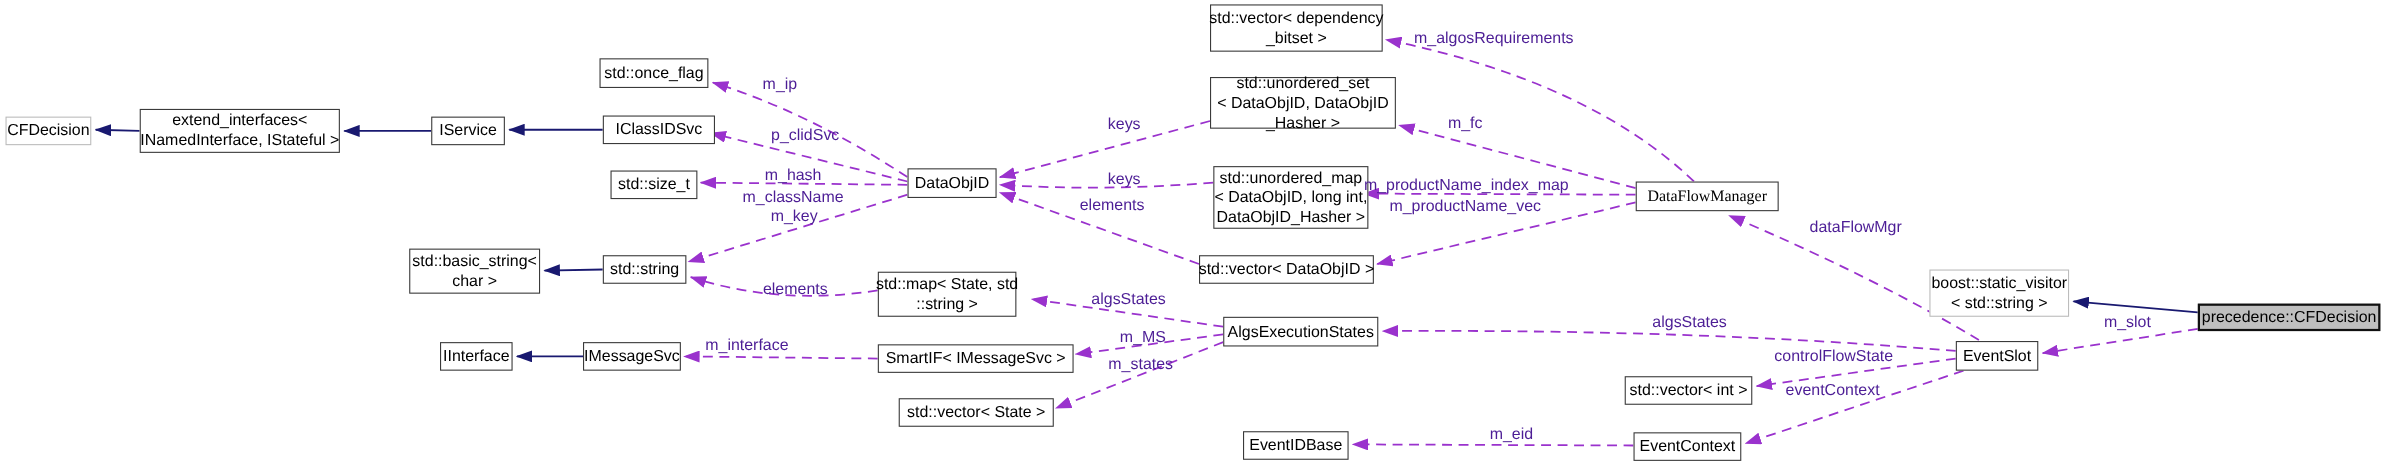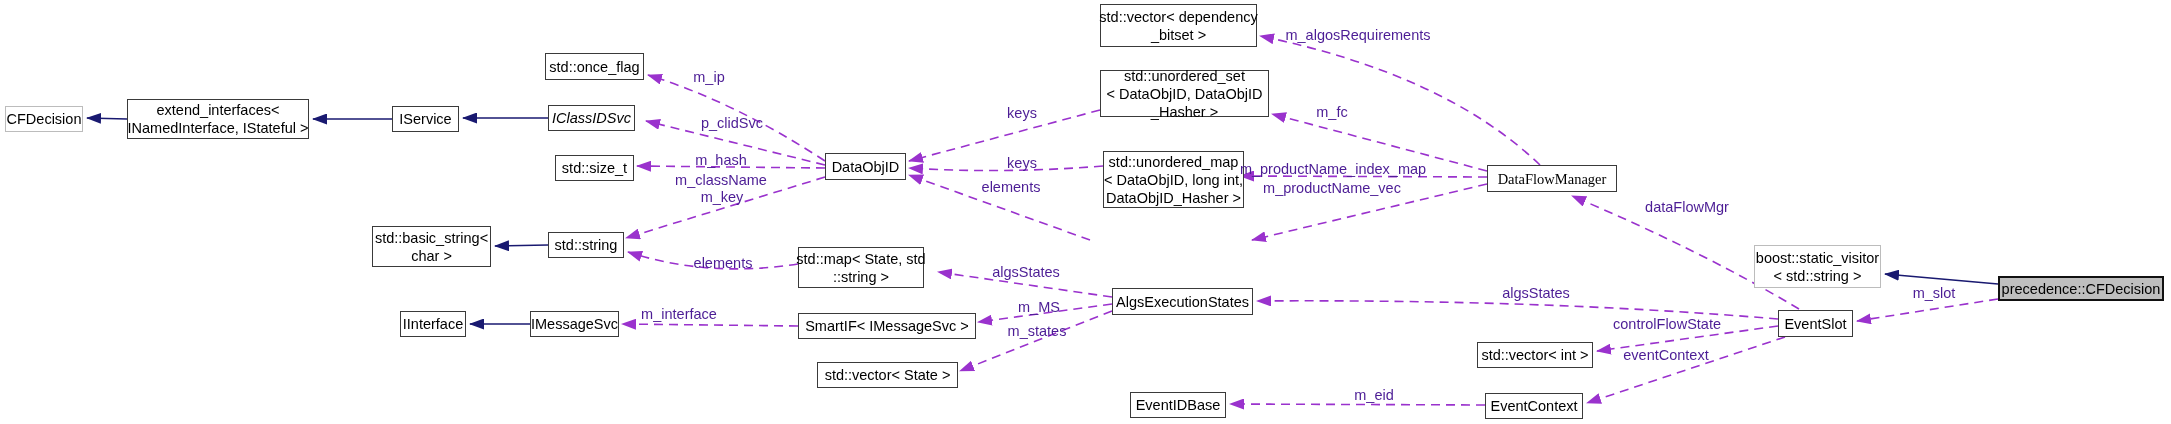--- a/index.html
+++ b/index.html
@@ -90,21 +90,21 @@
     <div class="node" style="left: 127px; top: 99px; width: 182px; height: 40px; text-align: right;">
       <div>extend_interfaces&lt;</div>
       <div>INamedInterface, IStateful &gt;</div>
     </div>
     <div class="node" style="left: 392px; top: 106px; width: 67px; height: 26px;">
       <div>IService</div>
     </div>
     <div class="node" style="left: 545px; top: 53px; width: 99px; height: 27px;">
       <div>std::once_flag</div>
     </div>
-    <div class="node" style="left: 548px; top: 105px; width: 87px; height: 26px; font-style: italic;">
+    <div class="node" style="left: 548px; top: 105px; width: 102px; height: 26px;">
       <div>IClassIDSvc</div>
     </div>
     <div class="node" style="left: 555px; top: 155px; width: 79px; height: 26px;">
       <div>std::size_t</div>
     </div>
     <div class="node" style="left: 372px; top: 226px; width: 119px; height: 41px;">
       <div>std::basic_string&lt;</div>
       <div>char &gt;</div>
     </div>
     <div class="node" style="left: 548px; top: 232px; width: 76px; height: 26px;">
@@ -135,20 +135,23 @@
     </div>
     <div class="node" style="left: 1100px; top: 70px; width: 169px; height: 47px;">
       <div>std::unordered_set</div>
       <div>&lt; DataObjID, DataObjID</div>
       <div>_Hasher &gt;</div>
     </div>
     <div class="node" style="left: 1103px; top: 151px; width: 141px; height: 57px;">
       <div>std::unordered_map</div>
       <div>&lt; DataObjID, long int,</div>
       <div>DataObjID_Hasher &gt;</div>
+    </div>
+    <div class="node" style="left: 1090px; top: 232px; width: 159px; height: 26px;">
+      <div>std::vector&lt; DataObjID &gt;</div>
     </div>
     <div class="node" style="left: 1112px; top: 288px; width: 141px; height: 27px;">
       <div>AlgsExecutionStates</div>
     </div>
     <div class="node" style="left: 1130px; top: 392px; width: 96px; height: 26px;">
       <div>EventIDBase</div>
     </div>
     <div class="node" style="left: 1487px; top: 165px; width: 130px; height: 27px; font-family: Liberation Serif, serif;">
       <div>DataFlowManager</div>
     </div>

